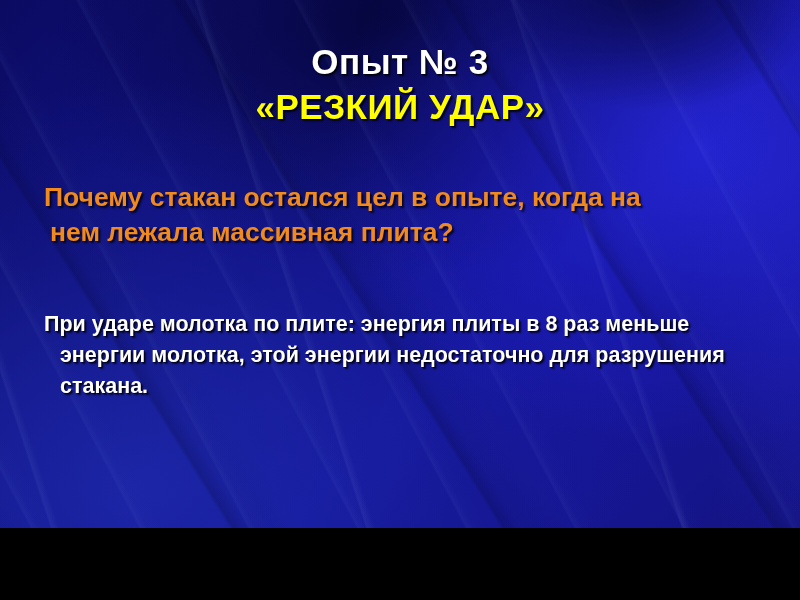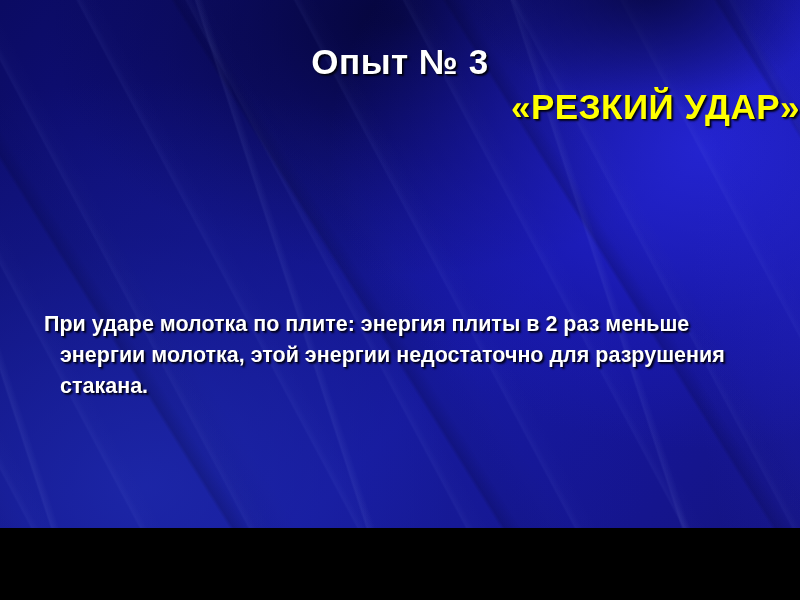--- a/index.html
+++ b/index.html
@@ -87,21 +87,20 @@
     text-shadow: 2px 2px 2px rgba(0,0,10,0.85), 1px 1px 0 rgba(0,0,20,0.7);
   }
   #slide-subtitle {
     margin-top: 6px;
     font-size: 35px;
     font-weight: bold;
     color: #ffff00;
     letter-spacing: 0.5px;
     line-height: 1.12;
     text-shadow: 2px 2px 2px rgba(0,0,10,0.85), 1px 1px 0 rgba(0,0,20,0.7);
-    text-align: right;
   }
 
   
   #question {
     position: absolute;
     top: 180px;
     left: 44px;
     width: 600px;
     font-size: 26.5px;
     font-weight: bold;
@@ -162,23 +161,24 @@
   <div class="streaks c"></div>
   <div class="streaks d"></div>
 
   <div class="content">
 
     <div id="title-block">
       <div id="slide-title">Опыт № 3</div>
       <div id="slide-subtitle">«РЕЗКИЙ УДАР»</div>
     </div>
 
+    <div id="question">Почему стакан остался цел в опыте, когда на нем лежала массивная плита?</div>
 
     <div id="body-block">
-      <div class="para">При ударе молотка по плите: энергия плиты в 2 раз меньше энергии молотка, этой энергии недостаточно для разрушения стакана.</div>
+      <div class="para">При ударе молотка по плите: энергия плиты в 8 раз меньше энергии молотка, этой энергии недостаточно для разрушения стакана.</div>
     </div>
 
     <div id="nav-return-button">
       <span>
         <svg width="26" height="28" viewBox="0 0 26 28" aria-hidden="true">
           <path d="M5.5 4.5 L5.5 15.0 A7.0 7.0 0 0 0 19.5 15.0 L19.5 9.0" fill="none" stroke="#1f2f9e" stroke-width="4.4" stroke-linecap="butt" stroke-linejoin="miter"></path>
           <path d="M19.5 2.2 L25.0 10.2 L14.0 10.2 Z" fill="#1f2f9e"></path>
         </svg>
       </span>
     </div>

